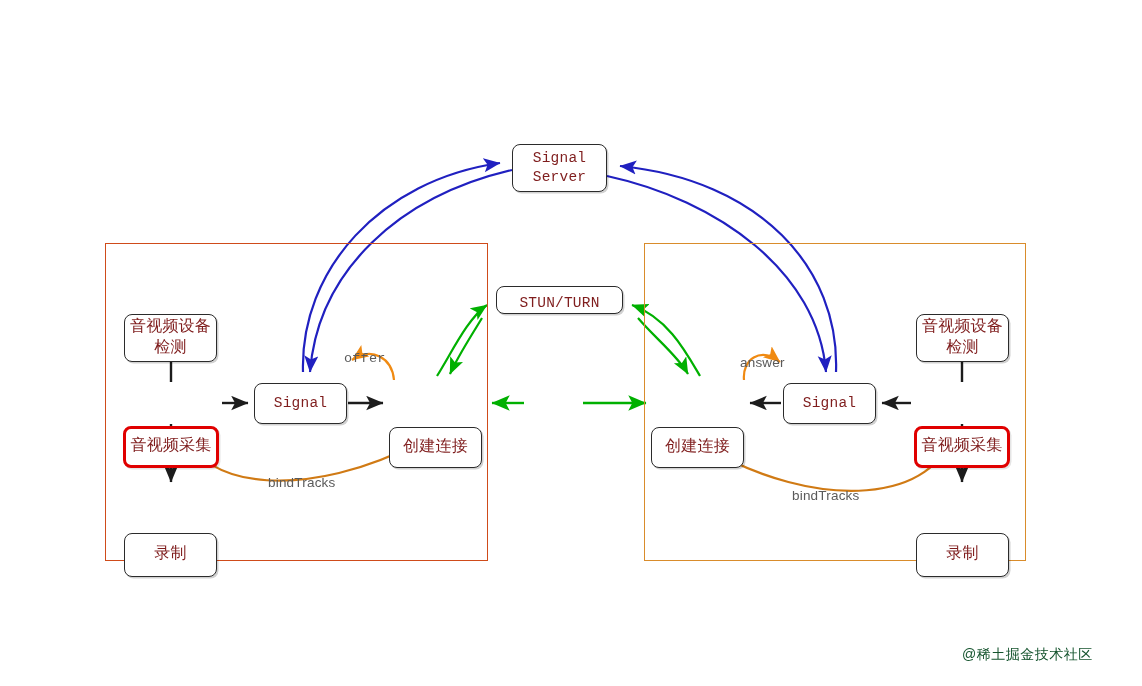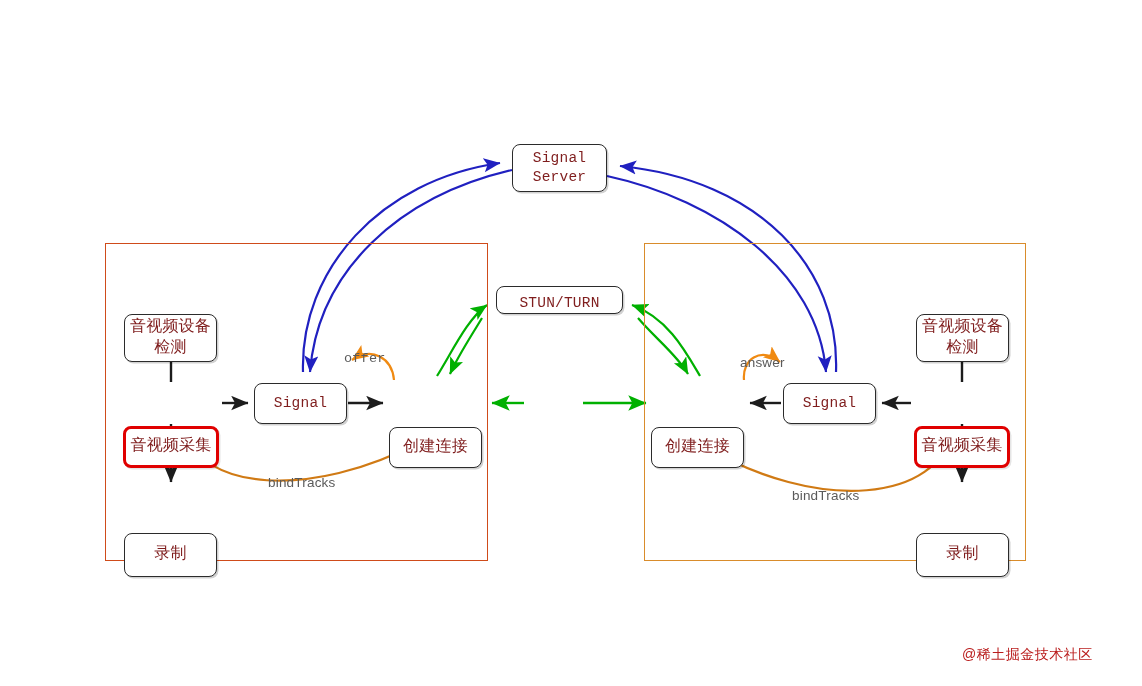--- a/index.html
+++ b/index.html
@@ -106,21 +106,21 @@
   #lbl-answer      { left: 740px; top: 355px; }
   #lbl-bindtracks-l{ left: 268px; top: 475px; }
   #lbl-bindtracks-r{ left: 792px; top: 488px; }
 
   
   #watermark {
     position: absolute;
     left: 962px;
     top: 646px;
     font-size: 14px;
-    color: #b91c1c;
+    color: #14532d;
     letter-spacing: 0.5px;
     white-space: nowrap;
   }
 </style>
 </head>
 <body>
 
 <div id="canvas">
 
   <svg id="svg-layer" viewBox="0 0 1142 686" xmlns="http://www.w3.org/2000/svg">

